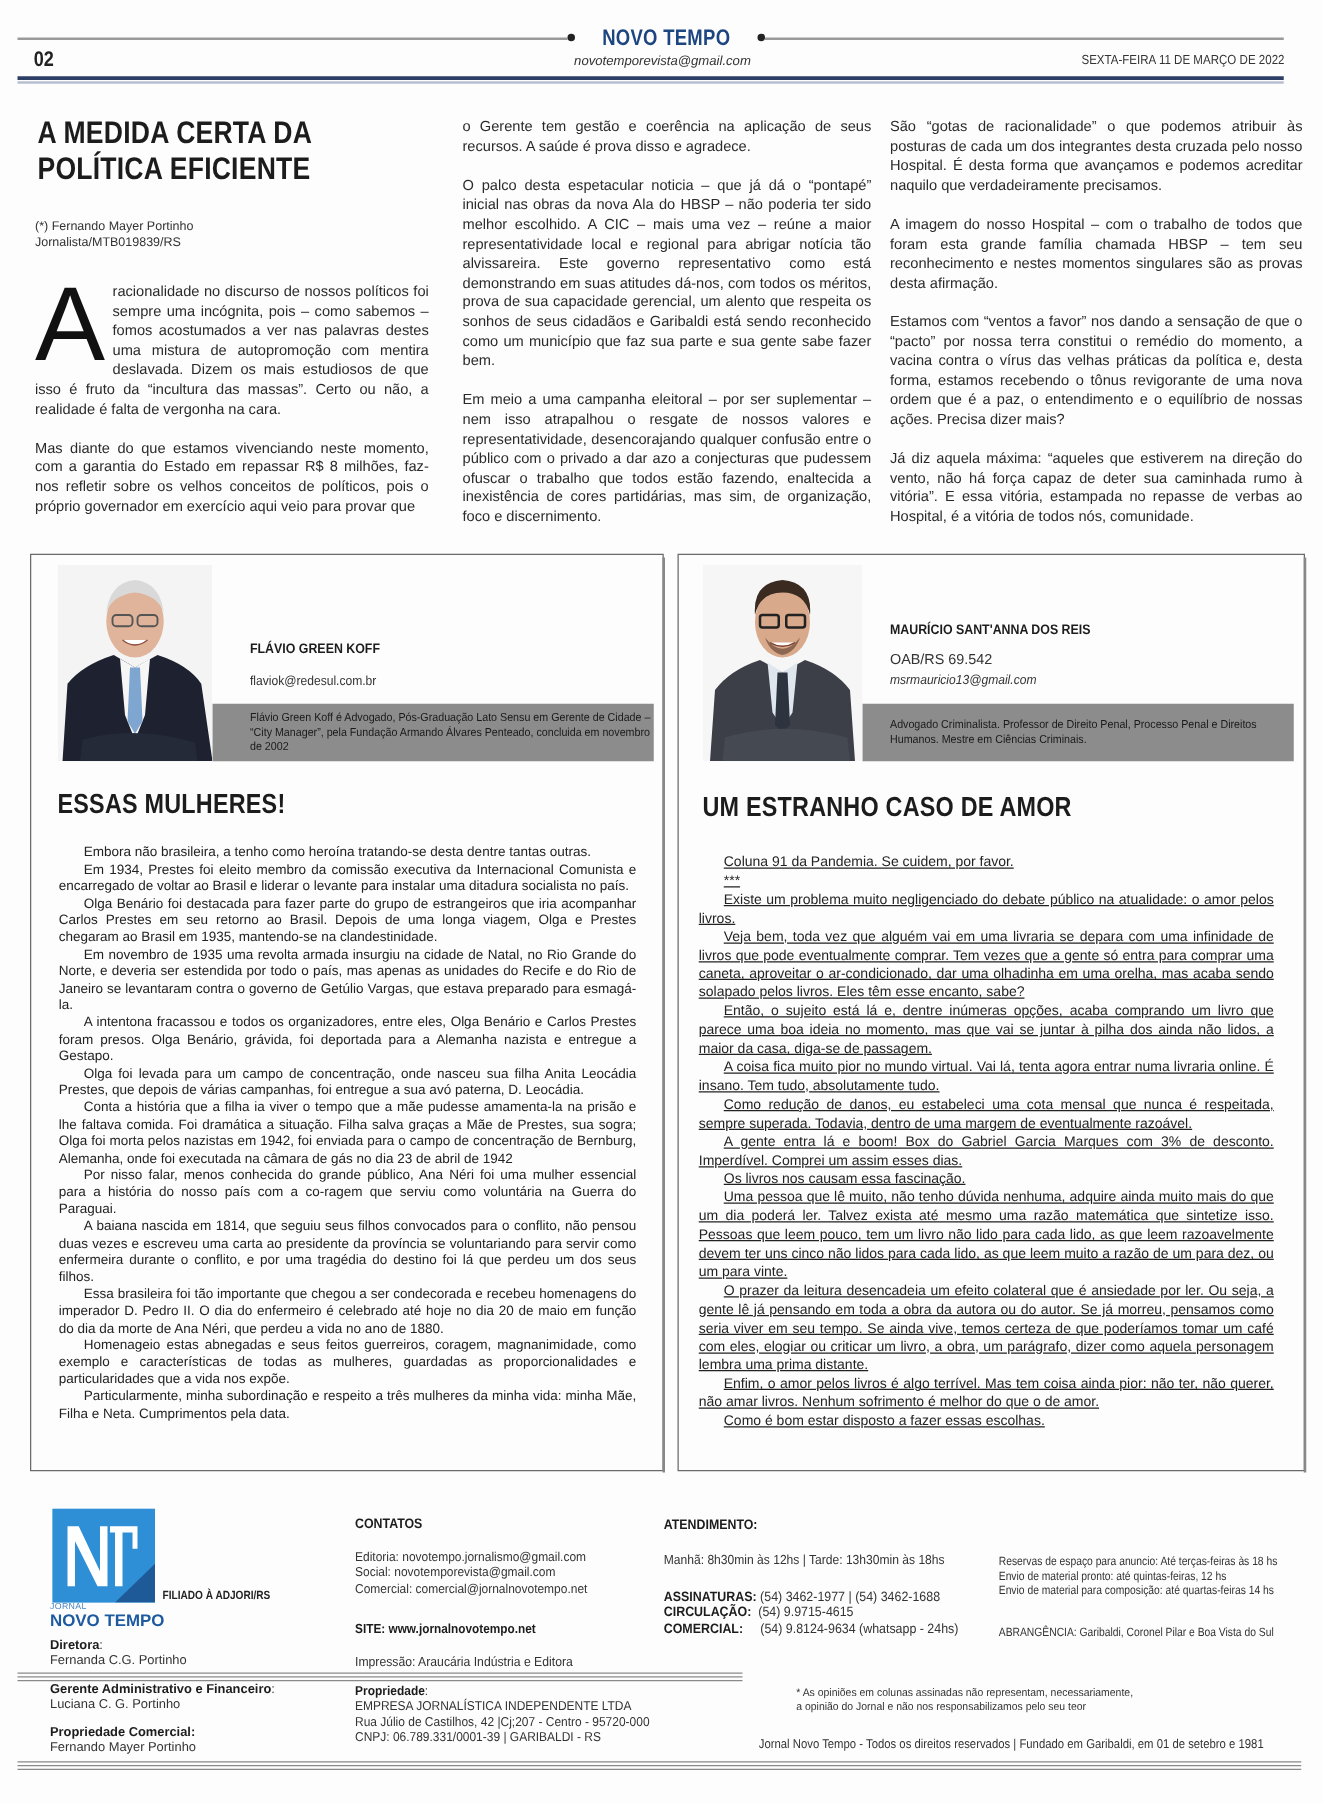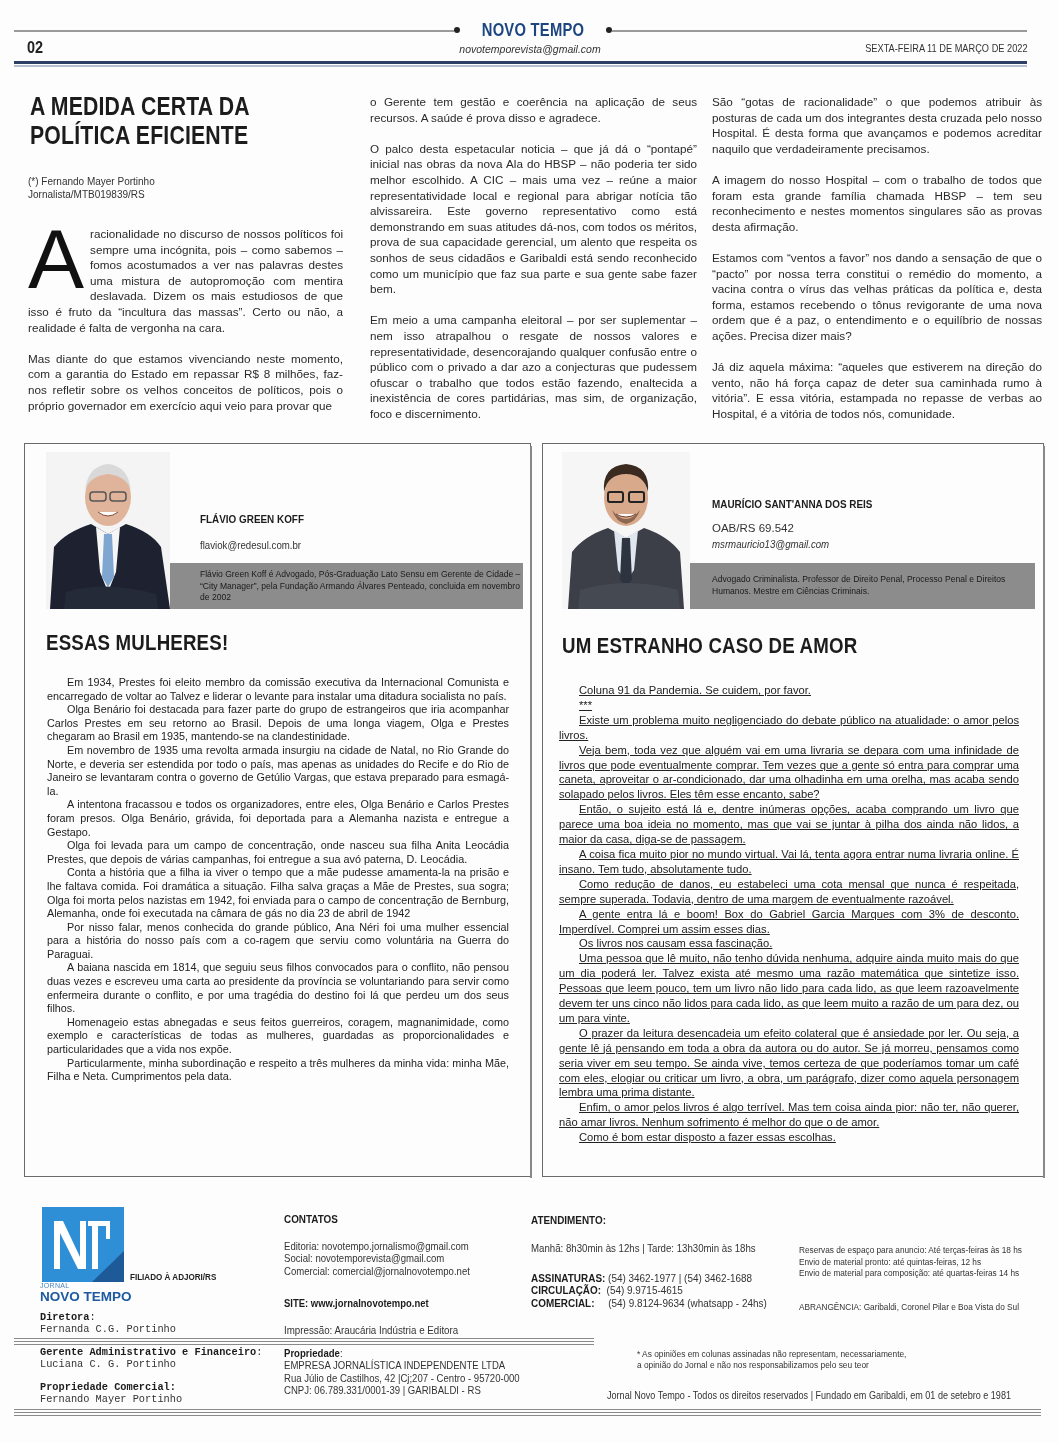--- a/index.html
+++ b/index.html
@@ -62,21 +62,21 @@
   .op-body.right { left: 559px; top: 683px; width: 460px; font-size: 11.2px; line-height: 14.9px; text-decoration: underline; }
 
   
   .logo-box { position: absolute; left: 42px; top: 1207px; width: 82px; height: 75px; background: #2f8fd6; }
   .logo-jornal { position: absolute; left: 40px; top: 1282px; font-size: 7px; color: #4a86c1; letter-spacing: 0.3px; }
   .logo-name { position: absolute; left: 40px; top: 1289px; font-weight: bold; font-size: 13.5px; color: #1d5aa0; }
   .filiado { position: absolute; left: 130px; top: 1271px; font-weight: bold; font-size: 9.5px; color: #222; transform: scaleX(0.85); transform-origin: left; }
   .foot-text { position: absolute; font-size: 10.3px; line-height: 12.4px; color: #333; }
   .foot-text b { color: #1c1c1c; }
   .staff { left: 40px; top: 1311px; }
-  .staff .grp { margin-bottom: 10px; font-family: Liberation Mono, monospace; }
+  .staff .grp { margin-bottom: 10px; }
   .contacts-title { position: absolute; left: 284px; top: 1213px; font-weight: bold; font-size: 11px; color: #1c1c1c; transform: scaleX(0.9); transform-origin: left; }
   .contacts { left: 284px; top: 1241px; transform: scaleX(0.93); transform-origin: left; width: 260px; }
   .site { position: absolute; left: 284px; top: 1297px; font-weight: bold; font-size: 10.5px; color: #1c1c1c; transform: scaleX(0.9); transform-origin: left; }
   .impressao { position: absolute; left: 284px; top: 1324px; font-size: 10.5px; color: #333; transform: scaleX(0.93); transform-origin: left; }
   .prop { left: 284px; top: 1348px; transform: scaleX(0.93); transform-origin: left; width: 300px; }
   .atend-title { position: absolute; left: 531px; top: 1214px; font-weight: bold; font-size: 11px; color: #1c1c1c; transform: scaleX(0.9); transform-origin: left; }
   .horario { position: absolute; left: 531px; top: 1242px; font-size: 10.5px; color: #333; transform: scaleX(0.92); transform-origin: left; }
   .phones { left: 531px; top: 1272px; font-size: 10.8px; line-height: 12.3px; transform: scaleX(0.92); transform-origin: left; width: 270px; }
   .phones .lbl { display: inline-block; font-weight: bold; color: #1c1c1c; }
   .deadlines { left: 799px; top: 1244px; font-size: 9.6px; line-height: 11.6px; transform: scaleX(0.86); transform-origin: left; width: 300px; }
@@ -137,28 +137,30 @@
     <path d="M52 60 Q62 68 72 60" fill="#fff" stroke="#8a4a3a" stroke-width="1"></path>
     <path d="M20 140 Q60 128 110 142 L112 157 L18 157 Z" fill="#252a38"></path>
   </svg>
 </div>
 <div class="author-name left">FLÁVIO GREEN KOFF</div>
 <div class="author-mail left">flaviok@redesul.com.br</div>
 <div class="author-bio left">Flávio Green Koff é Advogado, Pós-Graduação Lato Sensu em Gerente de Cidade – “City Manager”, pela Fundação Armando Álvares Penteado, concluida em novembro de 2002</div>
 
 <h2 class="op-title left">ESSAS MULHERES!</h2>
 <div class="op-body left">
-  <p>Em 1934, Prestes foi eleito membro da comissão executiva da Internacional Comunista e encarregado de voltar ao Talvez e liderar o levante para instalar uma ditadura socialista no país.</p>
+  <p>Embora não brasileira, a tenho como heroína tratando-se desta dentre tantas outras.</p>
+  <p>Em 1934, Prestes foi eleito membro da comissão executiva da Internacional Comunista e encarregado de voltar ao Brasil e liderar o levante para instalar uma ditadura socialista no país.</p>
   <p>Olga Benário foi destacada para fazer parte do grupo de estrangeiros que iria acompanhar Carlos Prestes em seu retorno ao Brasil. Depois de uma longa viagem, Olga e Prestes chegaram ao Brasil em 1935, mantendo-se na clandestinidade.</p>
   <p>Em novembro de 1935 uma revolta armada insurgiu na cidade de Natal, no Rio Grande do Norte, e deveria ser estendida por todo o país, mas apenas as unidades do Recife e do Rio de Janeiro se levantaram contra o governo de Getúlio Vargas, que estava preparado para esmagá-la.</p>
   <p>A intentona fracassou e todos os organizadores, entre eles, Olga Benário e Carlos Prestes foram presos. Olga Benário, grávida, foi deportada para a Alemanha nazista e entregue a Gestapo.</p>
   <p>Olga foi levada para um campo de concentração, onde nasceu sua filha Anita Leocádia Prestes, que depois de várias campanhas, foi entregue a sua avó paterna, D. Leocádia.</p>
   <p>Conta a história que a filha ia viver o tempo que a mãe pudesse amamenta-la na prisão e lhe faltava comida. Foi dramática a situação. Filha salva graças a Mãe de Prestes, sua sogra; Olga foi morta pelos nazistas em 1942, foi enviada para o campo de concentração de Bernburg, Alemanha, onde foi executada na câmara de gás no dia 23 de abril de 1942</p>
   <p>Por nisso falar, menos conhecida do grande público, Ana Néri foi uma mulher essencial para a história do nosso país com a co-ragem que serviu como voluntária na Guerra do Paraguai.</p>
   <p>A baiana nascida em 1814, que seguiu seus filhos convocados para o conflito, não pensou duas vezes e escreveu uma carta ao presidente da província se voluntariando para servir como enfermeira durante o conflito, e por uma tragédia do destino foi lá que perdeu um dos seus filhos.</p>
+  <p>Essa brasileira foi tão importante que chegou a ser condecorada e recebeu homenagens do imperador D. Pedro II. O dia do enfermeiro é celebrado até hoje no dia 20 de maio em função do dia da morte de Ana Néri, que perdeu a vida no ano de 1880.</p>
   <p>Homenageio estas abnegadas e seus feitos guerreiros, coragem, magnanimidade, como exemplo e características de todas as mulheres, guardadas as proporcionalidades e particularidades que a vida nos expõe.</p>
   <p>Particularmente, minha subordinação e respeito a três mulheres da minha vida: minha Mãe, Filha e Neta. Cumprimentos pela data.</p>
 </div>
 
 <div class="box right"></div>
 <div class="box-shadow-r"></div>
 <div class="grayband right"></div>
 <div class="photo right">
   <svg width="128" height="157" viewBox="0 0 128 157">
     <rect width="128" height="157" fill="#f6f6f6"></rect>

